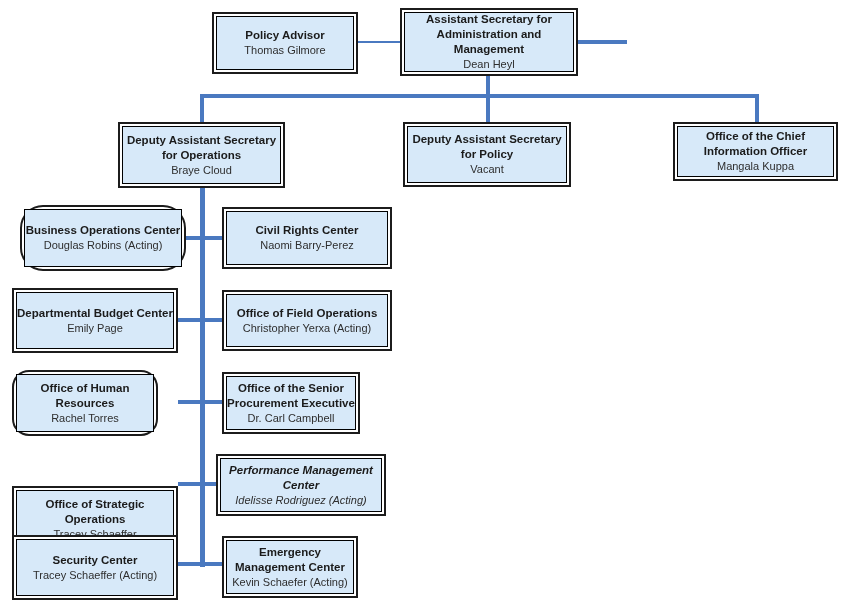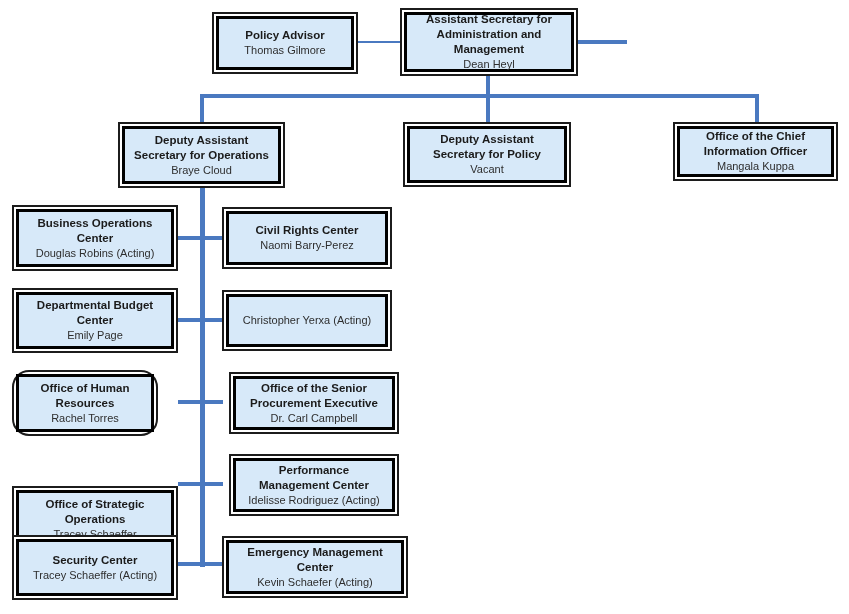--- a/index.html
+++ b/index.html
@@ -20,28 +20,28 @@
     position: absolute;
     box-sizing: border-box;
     background: #ffffff;
     border: 2px solid #1c1c1c;
     padding: 2px;
   }
   .box-inner {
     box-sizing: border-box;
     width: 100%;
     height: 100%;
-    border: 3px solid #000000;
+    border: 1px solid #000000;
     background: #d7e9f9;
     display: flex;
     flex-direction: column;
     align-items: center;
     justify-content: center;
     text-align: center;
-    padding: 2px 8px;
+    padding: 2px 0;
   }
   .node-title {
     font-size: 11.5px;
     font-weight: bold;
     color: #1b1b1b;
     line-height: 15px;
   }
   .node-person {
     font-size: 11px;
     font-weight: normal;
@@ -53,30 +53,30 @@
     background: #4a79c0;
   }
 
   
   #n-policy-advisor            { left:212px; top:12px;  width:146px; height:62px; }
   #n-assistant-secretary       { left:400px; top:8px;   width:178px; height:68px; }
   #n-chief-of-staff            { left:627px; top:12px;  width:108px; height:62px; }
   #n-das-operations            { left:118px; top:122px; width:167px; height:66px; }
   #n-das-policy                { left:403px; top:122px; width:168px; height:65px; }
   #n-ocio                      { left:673px; top:122px; width:165px; height:59px; }
-  #n-business-operations       { left:12px;  top:205px; width:166px; height:66px; }
+  #n-business-operations       { left:20px;  top:205px; width:166px; height:66px;border-radius:23px; }
   #n-civil-rights              { left:222px; top:207px; width:170px; height:62px; }
   #n-departmental-budget       { left:12px;  top:288px; width:166px; height:65px; }
   #n-field-operations          { left:222px; top:290px; width:170px; height:61px; }
   #n-human-resources           { left:12px;  top:370px; width:146px; height:66px;border-radius:17px; }
-  #n-procurement-executive     { left:222px; top:372px; width:170px; height:62px;margin-left:7px; }
+  #n-procurement-executive     { left:222px; top:372px; width:138px; height:62px; }
   #n-strategic-operations      { left:12px;  top:452px; width:166px; height:66px;margin-top:34px; }
-  #n-performance-management    { left:229px; top:454px; width:170px; height:62px; }
+  #n-performance-management    { left:216px; top:454px; width:170px; height:62px;font-style:italic; }
   #n-security-center           { left:12px;  top:535px; width:166px; height:65px; }
-  #n-emergency-management      { left:222px; top:536px; width:186px; height:62px; }
+  #n-emergency-management      { left:222px; top:536px; width:136px; height:62px; }
 
   
   #c-advisor-link   { left:349px; top:41px;  width:51px;  height:2px; }
   #c-chief-link     { left:578px; top:40px;  width:49px;  height:4px; }
   #c-asec-drop      { left:486px; top:76px;  width:4px;   height:19px; }
   #c-row2-bar       { left:200px; top:94px;  width:559px; height:4px; }
   #c-drop-ops       { left:200px; top:97px;  width:4px;   height:25px; }
   #c-drop-policy    { left:486px; top:97px;  width:4px;   height:25px; }
   #c-drop-ocio      { left:755px; top:97px;  width:4px;   height:25px; }
   #c-trunk          { left:200px; top:188px; width:5px;   height:379px; }
@@ -178,20 +178,21 @@
 
   <div class="box" id="n-civil-rights">
     <div class="box-inner">
       <div class="node-title">Civil Rights Center</div>
       <div class="node-person">Naomi Barry-Perez</div>
     </div>
   </div>
 
   <div class="box" id="n-field-operations">
     <div class="box-inner">
+      <div class="node-title">Office of Field Operations</div>
       <div class="node-person">Christopher Yerxa (Acting)</div>
     </div>
   </div>
 
   <div class="box" id="n-procurement-executive">
     <div class="box-inner">
       <div class="node-title">Office of the Senior Procurement Executive</div>
       <div class="node-person">Dr. Carl Campbell</div>
     </div>
   </div>

